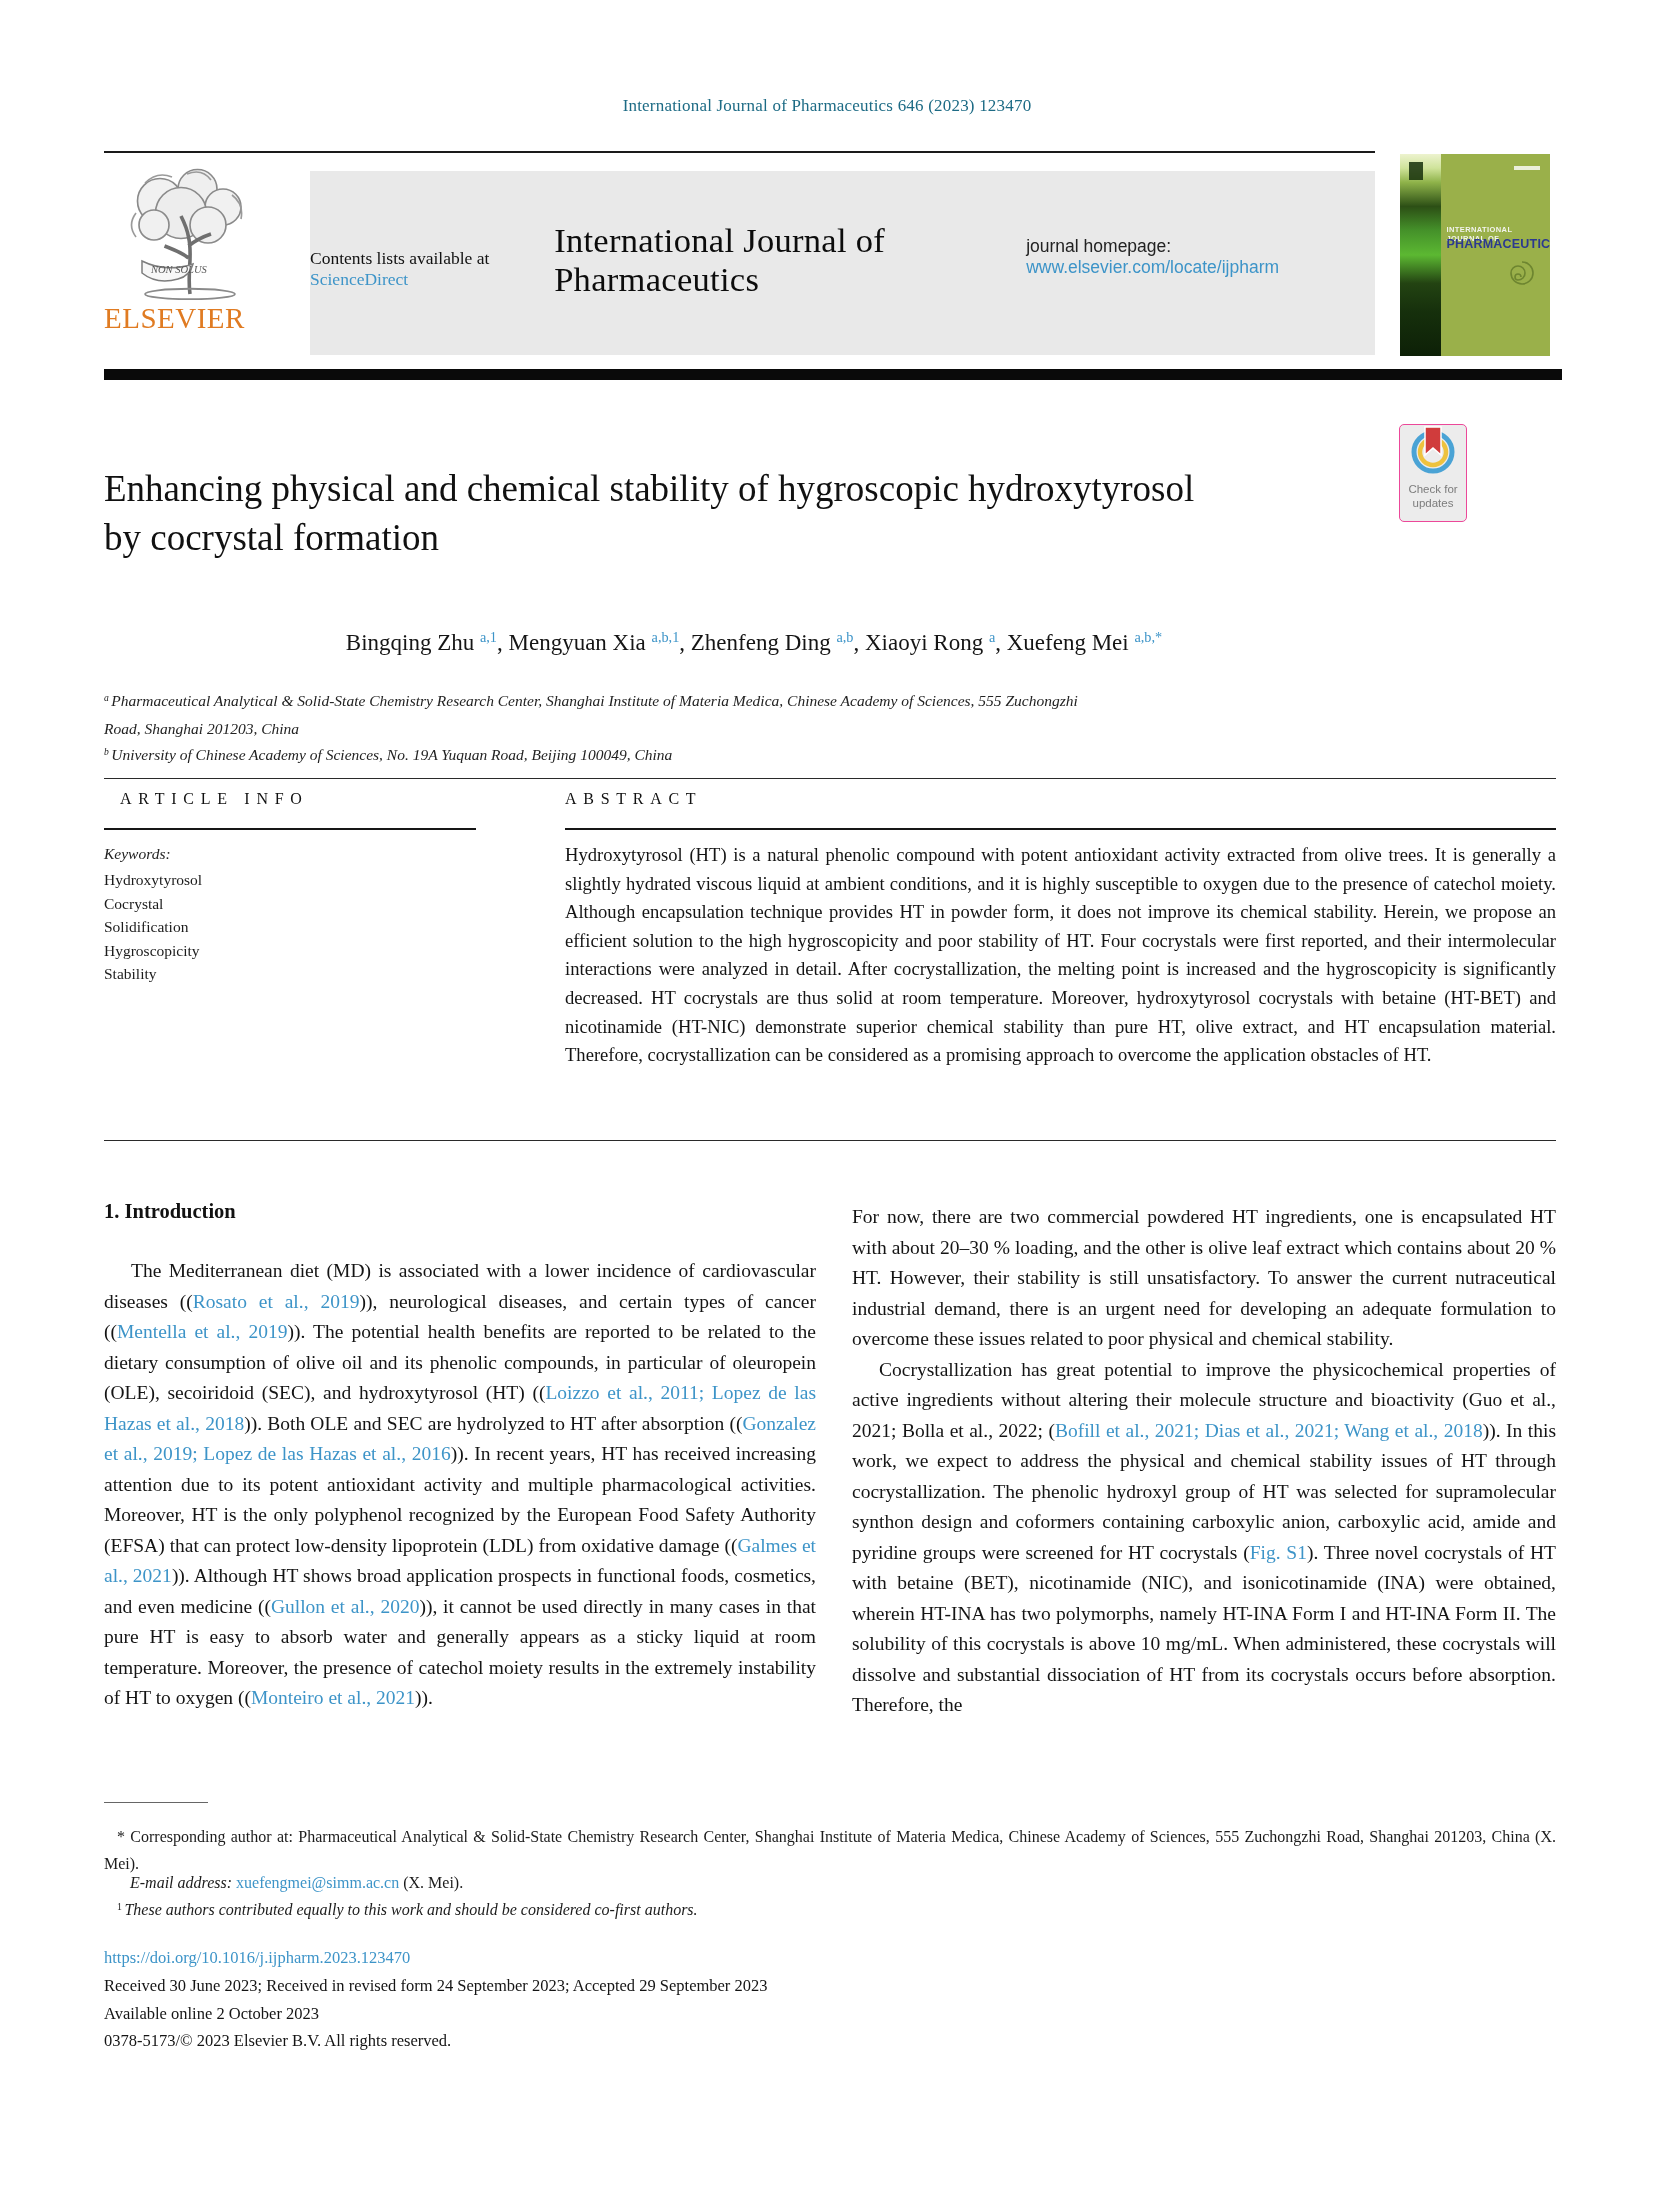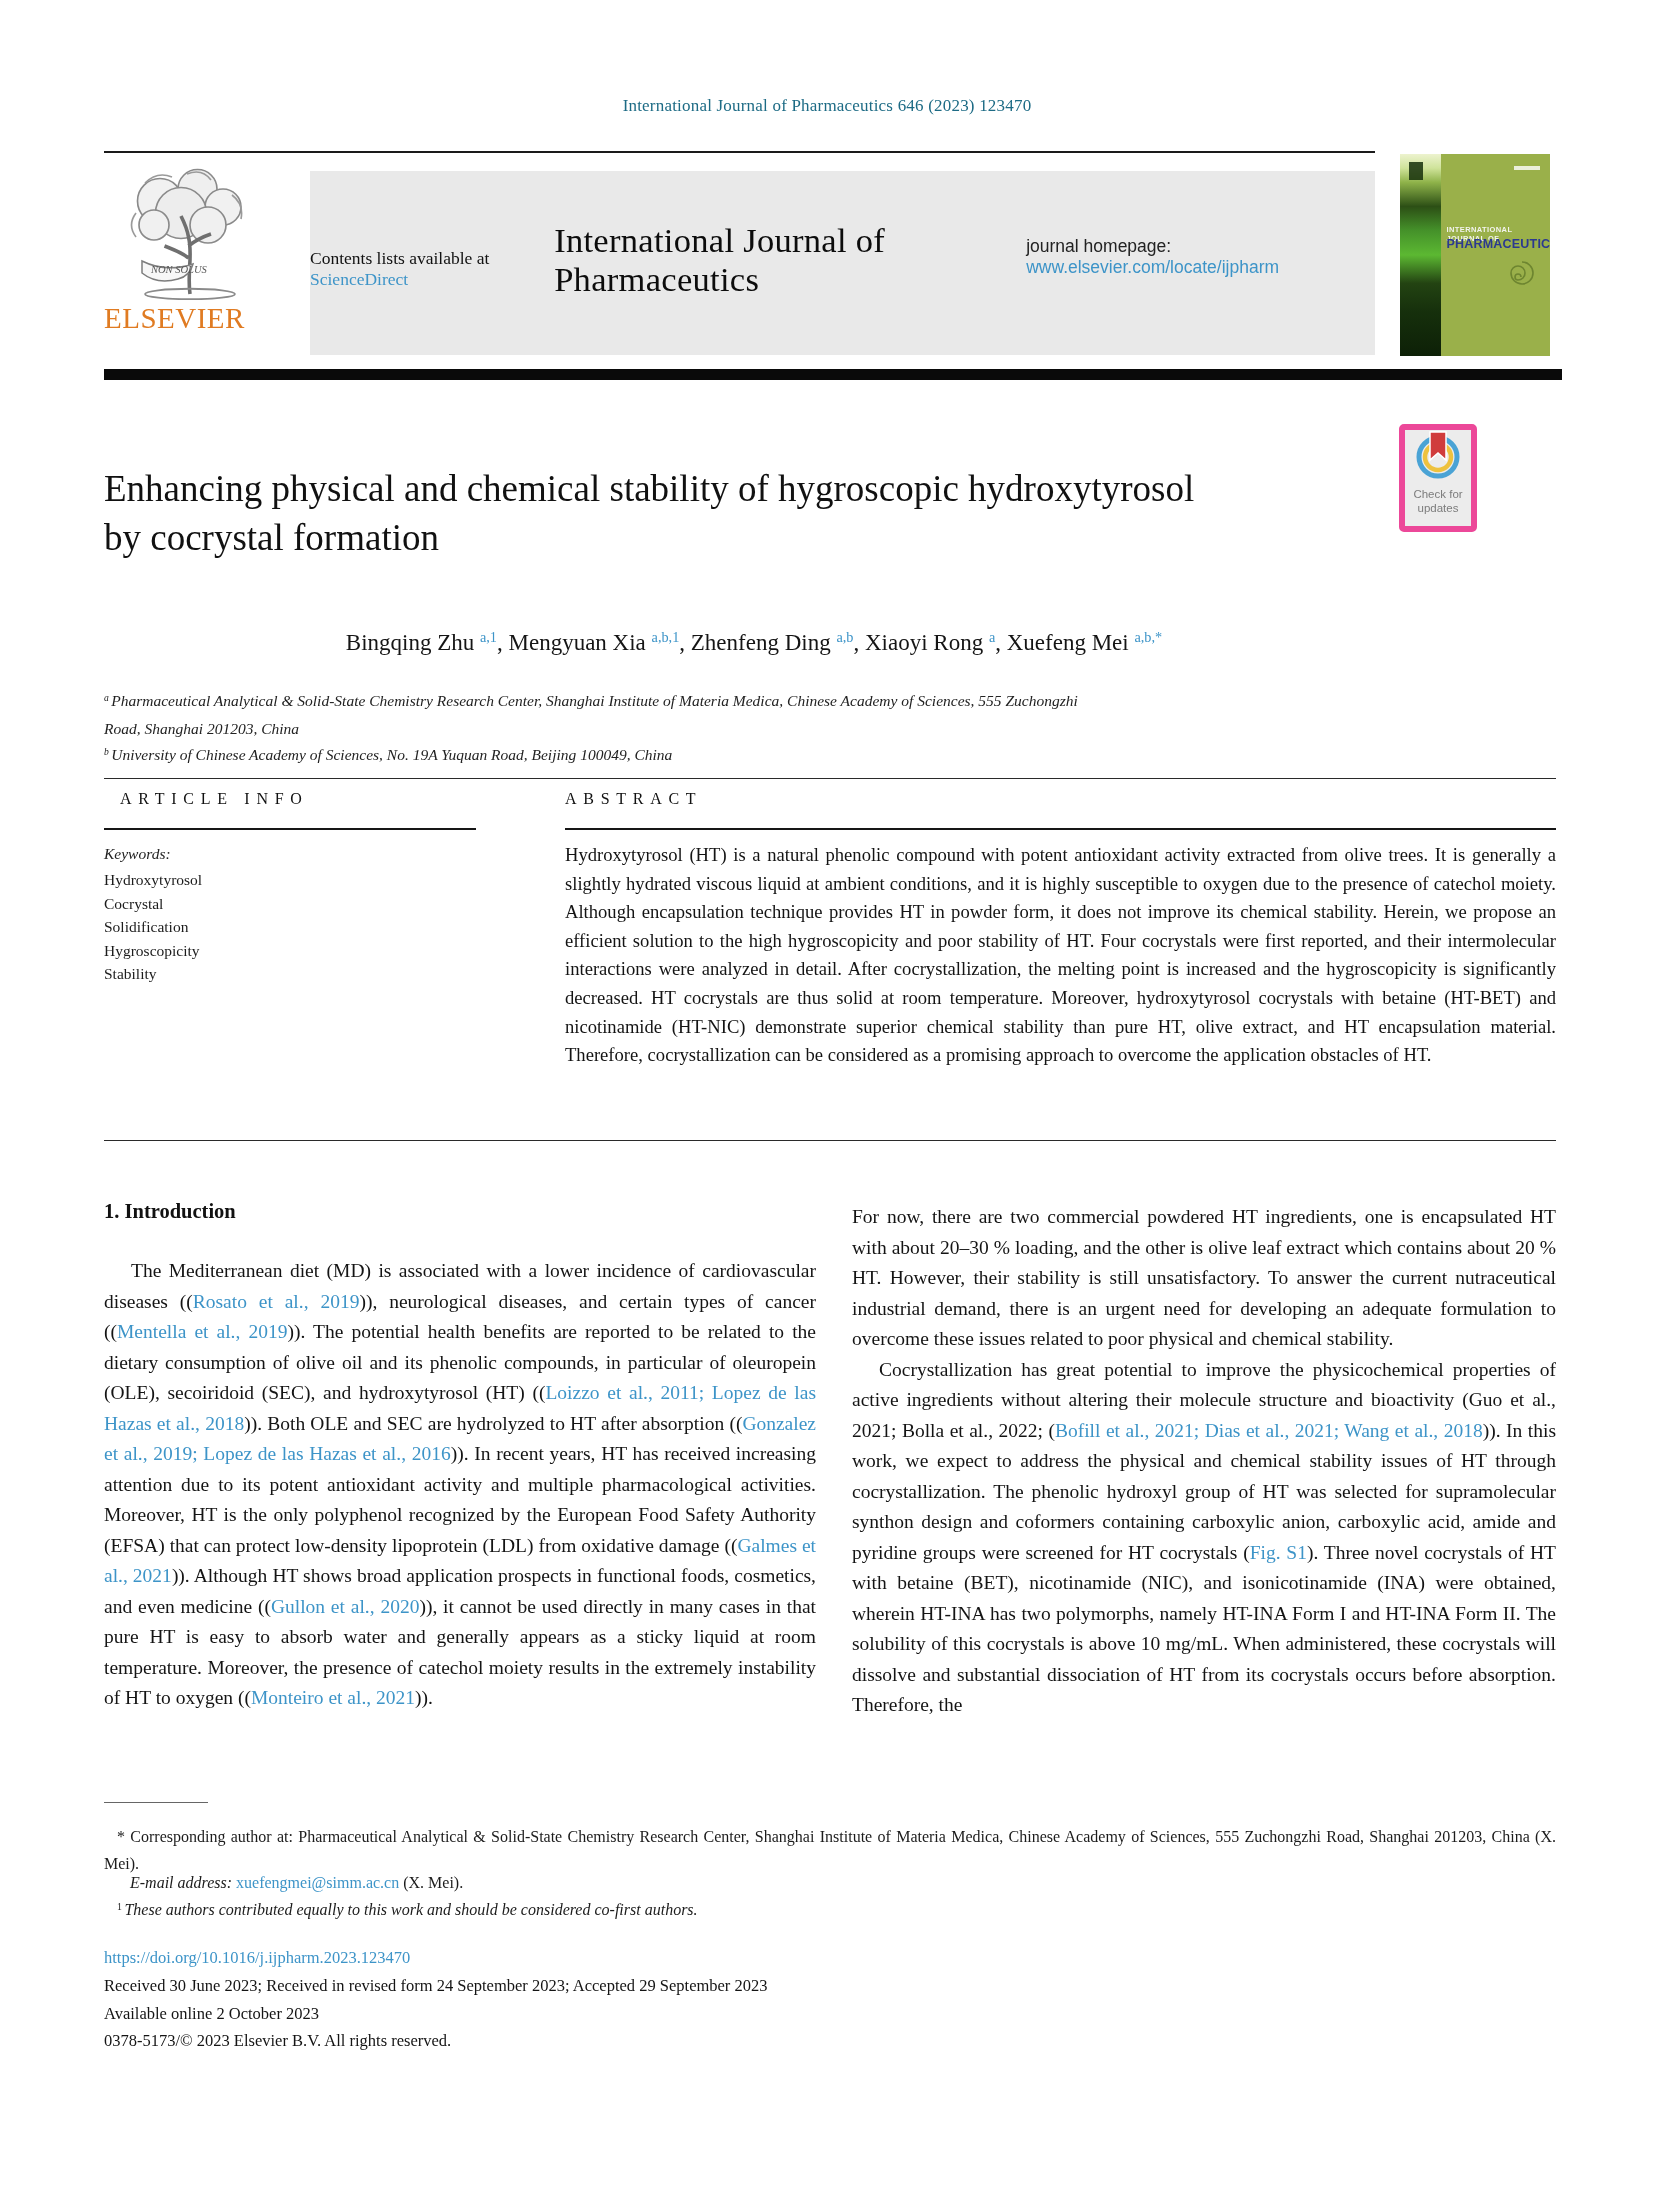--- a/index.html
+++ b/index.html
@@ -28,21 +28,21 @@
       background:linear-gradient(180deg,#edf3cf 0%,#cfe39a 7%,#8fb34a 14%,#2c4f15 26%,#45922a 38%,#5cb832 50%,#234312 64%,#16300c 78%,#0d2007 100%);}
   .cover-emblem{position:absolute;left:6%;top:4%;width:14px;height:18px;background:#16300c;opacity:.85;}
   .cover-issn-bar{position:absolute;right:7%;top:6%;width:26px;height:4px;background:rgba(255,255,255,.8);}
   .cover-t1{position:absolute;left:31%;top:35%;font-family:"Liberation Sans",sans-serif;font-size:7.5px;font-weight:bold;color:#f3f4ee;letter-spacing:.4px;}
   .cover-t2{position:absolute;left:31%;top:41%;font-family:"Liberation Sans",sans-serif;font-size:12.5px;font-weight:bold;color:#2b3990;letter-spacing:.2px;}
   .cover-spiral{position:absolute;right:9%;top:52%;}
 
   .black-bar{top:369px;left:104px;width:1458px;height:11px;background:#0a0a0a;}
 
   
-  .badge{top:424px;left:1399px;width:66px;height:96px;background:#ececec;border:6px solid #ec4899;border-radius:5px;
+  .badge{top:424px;left:1399px;width:66px;height:96px;background:#ececec;border:1px solid #ec4899;border-radius:5px;
          display:flex;flex-direction:column;align-items:center;cursor:pointer;}
   .badge-text{font-family:"Liberation Sans",sans-serif;font-size:11.5px;color:#7c7c7c;text-align:center;line-height:14px;margin-top:3px;}
 
   
   .title{top:464px;left:104px;width:1200px;font-size:37px;line-height:49px;color:#111;}
   .authors{top:630px;left:104px;width:1300px;font-size:23px;color:#151515;text-align:center;}
   .authors .sup{color:#3d94c8;}
   .affils{top:688px;left:104px;width:1010px;font-size:15.5px;line-height:26px;font-style:italic;color:#222;}
   .sup{font-size:.62em;position:relative;top:-.55em;}
   .it{font-style:italic;}

